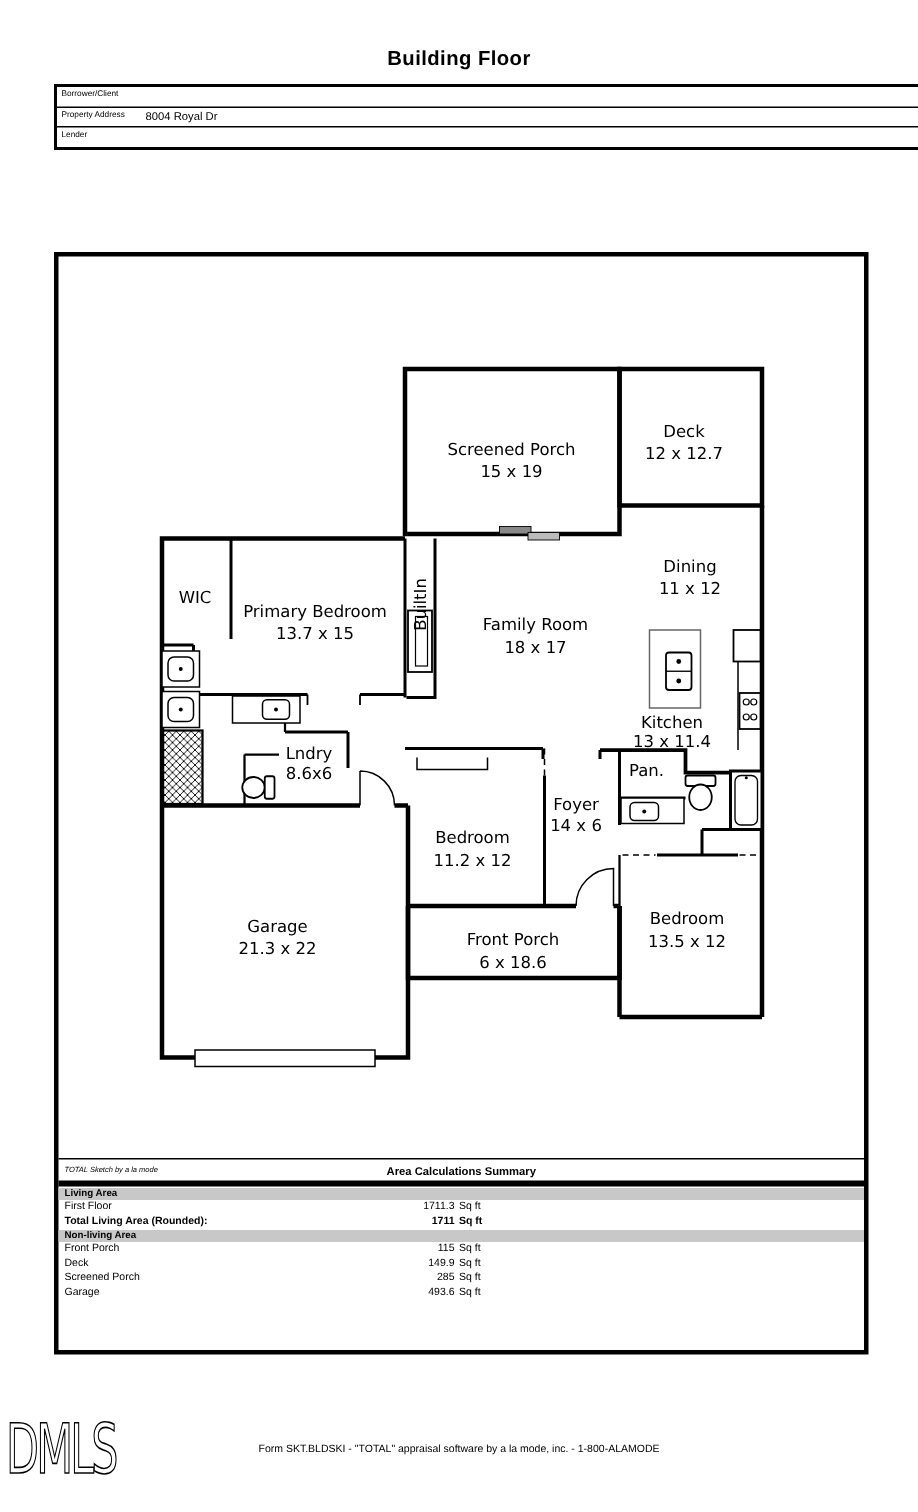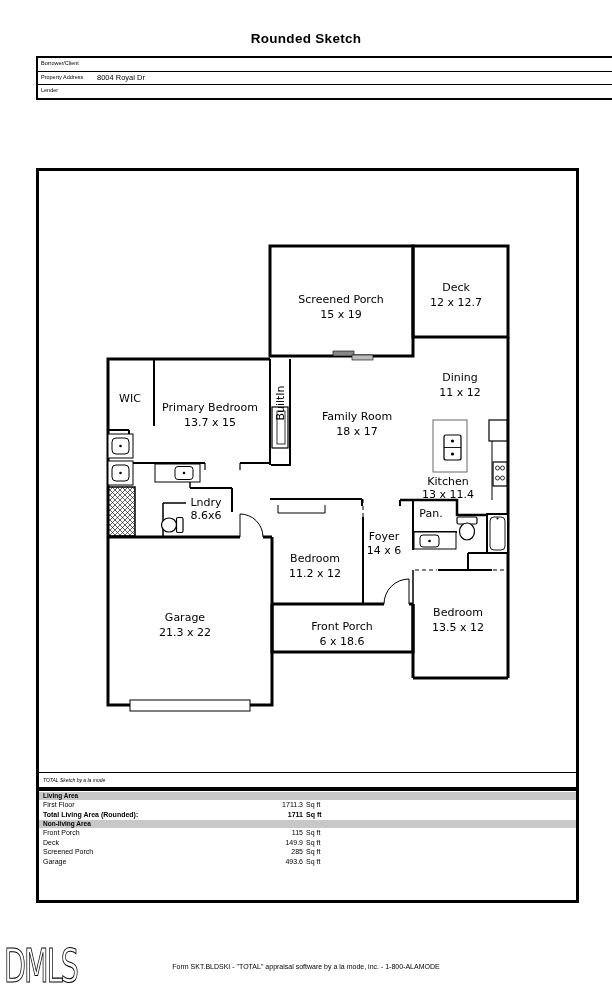--- a/index.html
+++ b/index.html
@@ -37,40 +37,41 @@
   
   .plan-svg{position:absolute;left:0;top:0;pointer-events:none;}
   .plan-svg text{font-family:"DejaVu Sans",sans-serif;font-size:11px;fill:#000;}
   
   .logo-svg{position:absolute;left:4px;top:942px;}
   .footer-text{position:absolute;left:0;right:0;top:963px;text-align:center;font-size:7px;}
 </style>
 </head>
 <body>
 
-<div class="page-title">Rounded Sketch</div>
+<div class="page-title">Building Floor</div>
 
 <div class="form-table">
   <div class="frow">
     <span class="flabel">Borrower/Client</span>
   </div>
   <div class="frow">
     <span class="flabel">Property Address</span>
     <span class="fvalue">8004 Royal Dr</span>
   </div>
   <div class="frow">
     <span class="flabel">Lender</span>
   </div>
 </div>
 
 <div class="sketch-box">
   <div class="sketch-area"></div>
   <div class="summary">
     <div class="sum-head">
       <span class="watermark">TOTAL Sketch by a la mode</span>
+      <span class="sum-title">Area Calculations Summary</span>
     </div>
     <div class="thickbar"></div>
     <div class="band">Living Area</div>
     <div class="srow">
       <span class="slabel">First Floor</span>
       <span class="snum">1711.3</span>
       <span class="sunit">Sq ft</span>
     </div>
     <div class="srow bold">
       <span class="slabel">Total Living Area (Rounded):</span>

